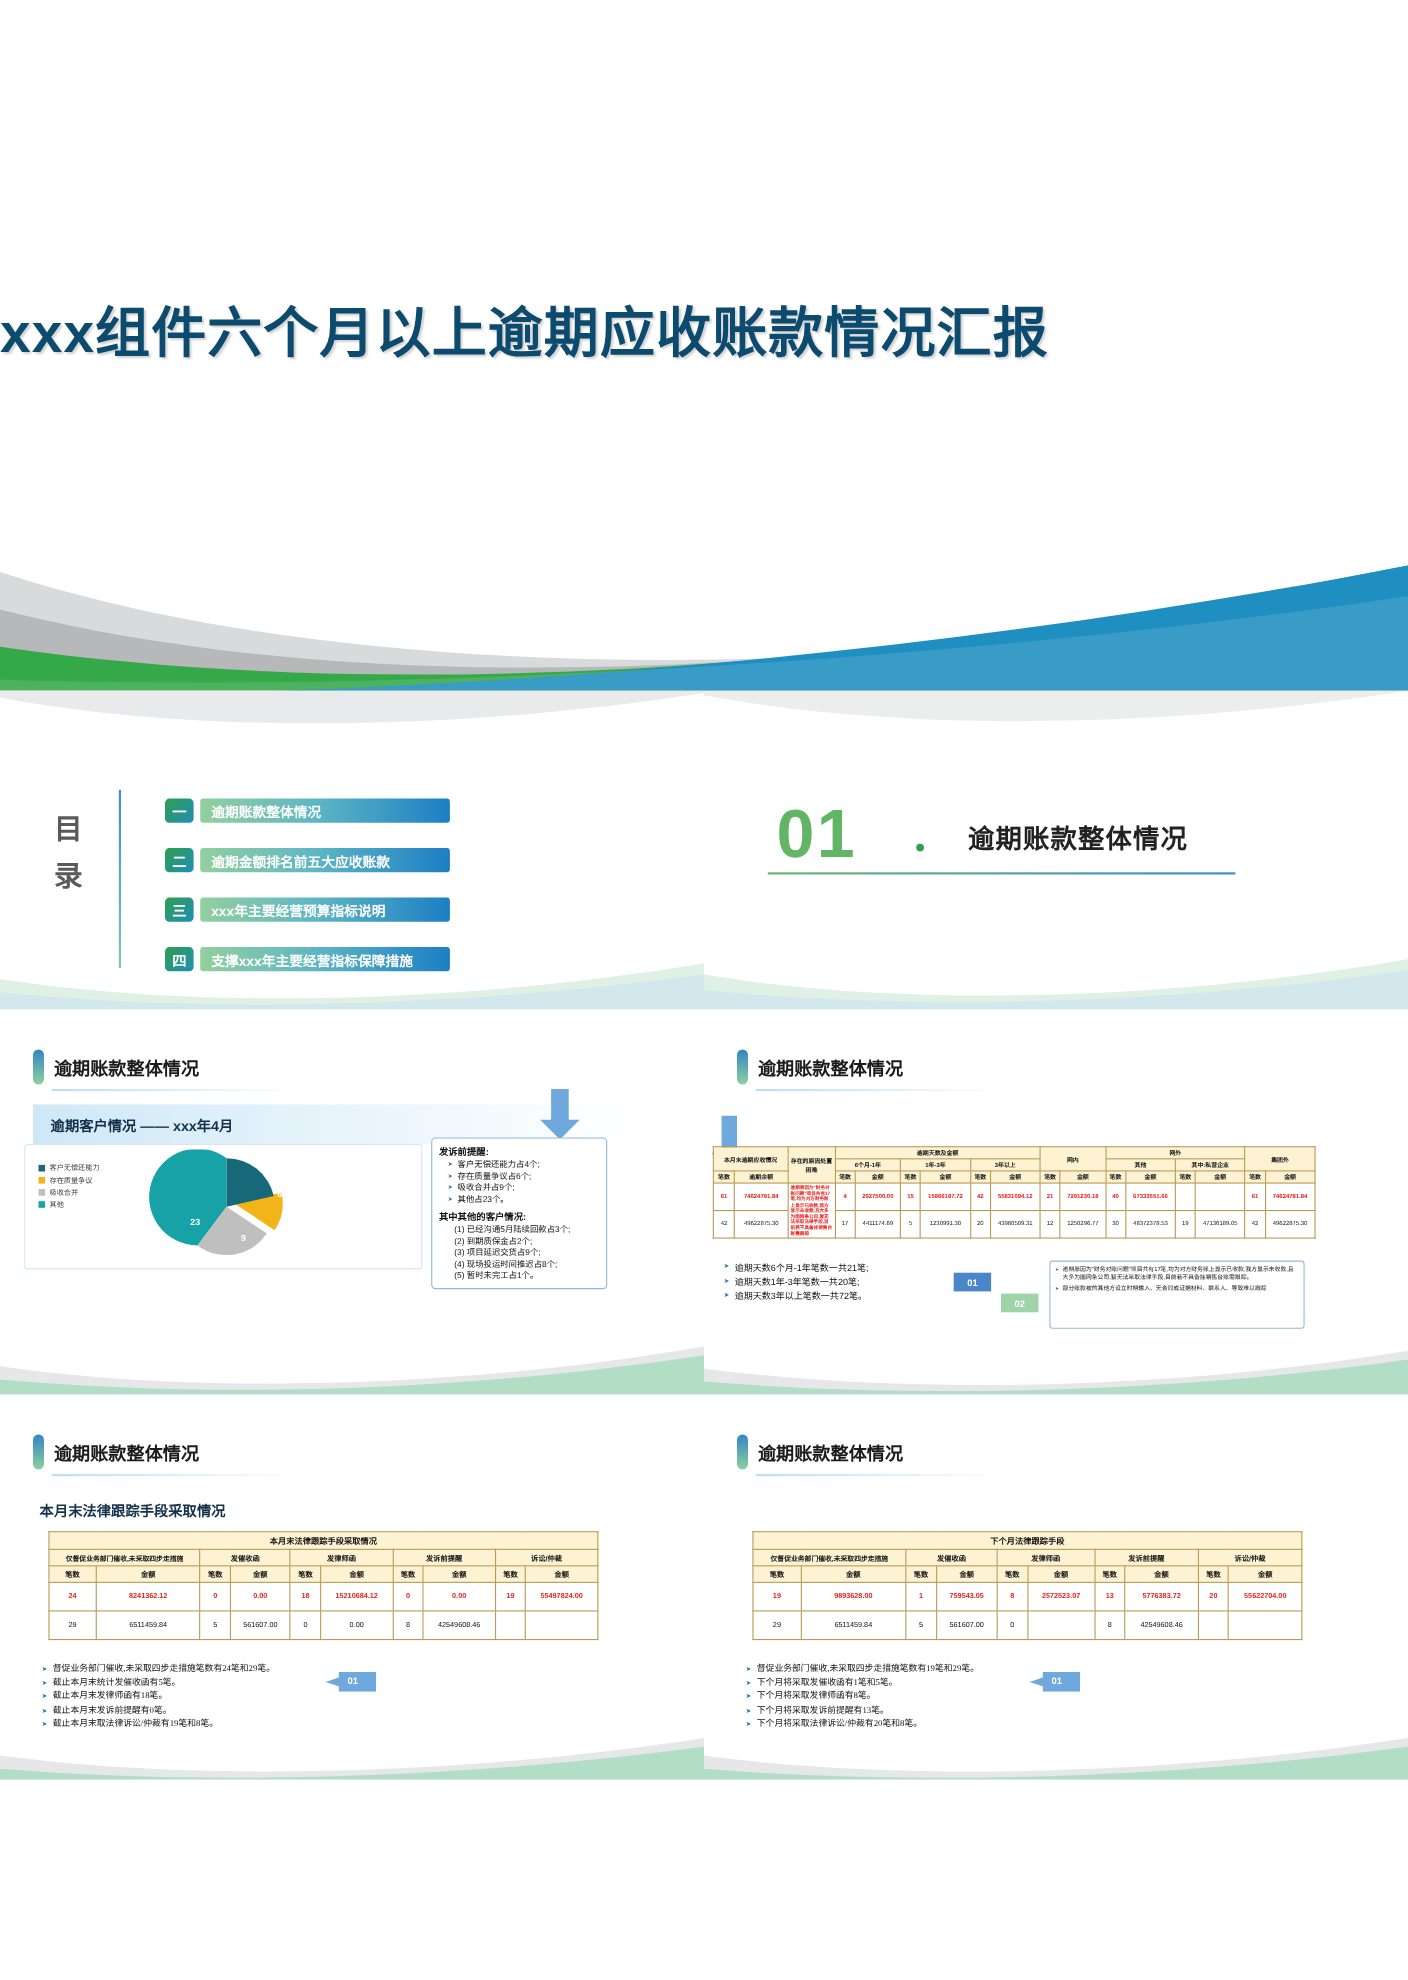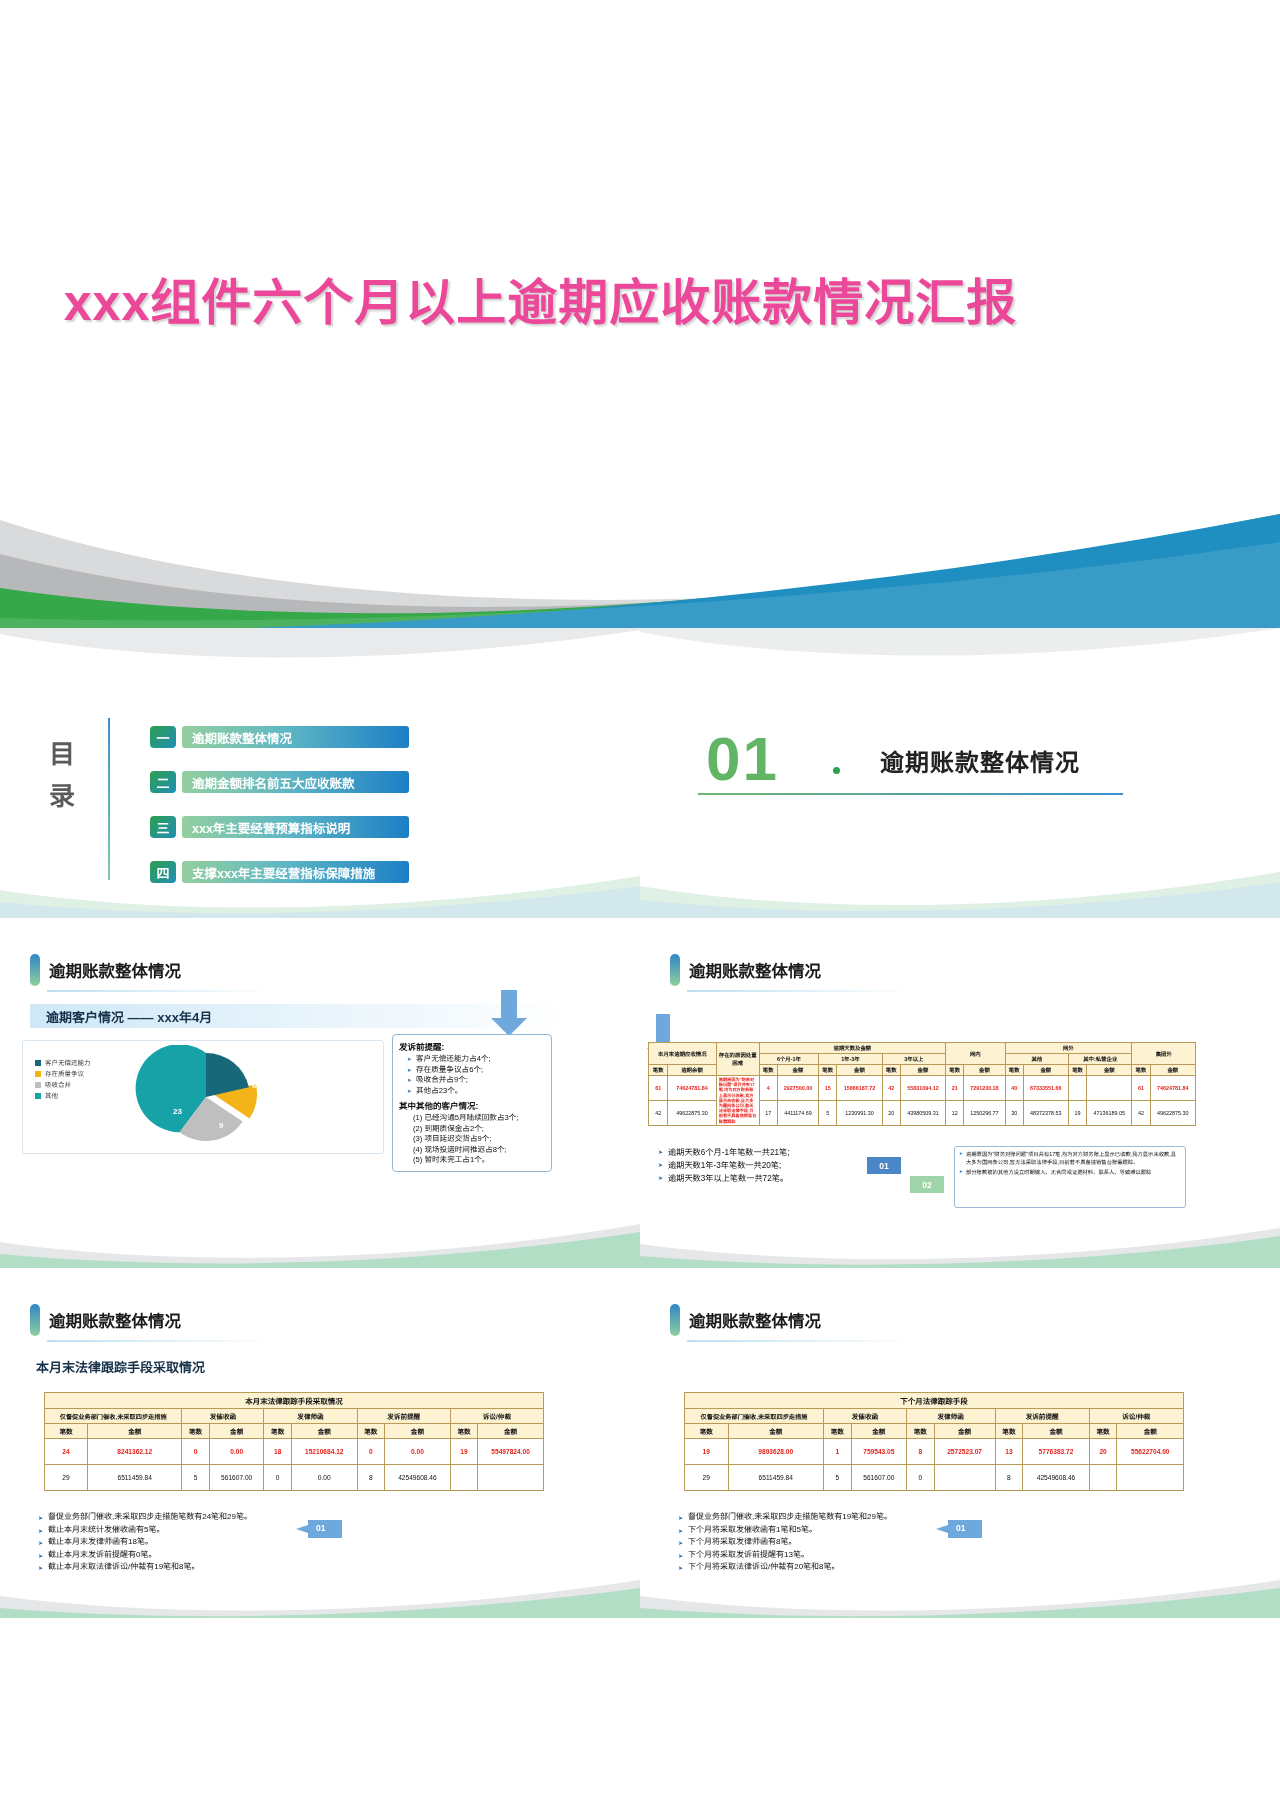--- a/index.html
+++ b/index.html
@@ -6,22 +6,22 @@
   body{width:1280px;height:1800px;font-family:"Liberation Sans","DejaVu Sans",sans-serif;color:#333;overflow:hidden;position:relative;}
 
   .deck{position:relative;width:1280px;height:1800px;}
 
   
   .slide{position:absolute;background:#fff;overflow:hidden;}
 
   
   #slide1{left:0;top:0;width:1280px;height:628px;}
   #slide1 .title{
-    position:absolute;left:0;top:228px;width:1081px;text-align:center;
-    font-size:50px;font-weight:bold;color:#ec4899;letter-spacing:1px;
+    position:absolute;left:0;top:228px;width:1081px;
+    font-size:50px;font-weight:bold;color:#0c4a6e;letter-spacing:1px;
     text-shadow:2px 2px 2px rgba(0,0,0,.18);
   }
   #slide1 .subtitle{
     position:absolute;left:0;top:437px;width:1280px;text-align:center;
     font-size:27px;color:#808080;
   }
   .wave-wrap{position:absolute;left:0;bottom:0;width:1280px;height:160px;}
 
   
   #slide2{left:0;top:628px;width:640px;height:290px;}
@@ -56,21 +56,21 @@
   #slide3 .underline{position:absolute;left:58px;top:165px;width:425px;height:2px;
     background:linear-gradient(90deg,#6cb86f,#3d8fd0);}
 
   
   .c-slide-head{position:absolute;left:30px;top:36px;display:flex;align-items:center;}
   .head-pill{width:10px;height:32px;border-radius:5px;
     background:linear-gradient(#2f86c5,#8fcf9c);margin-right:9px;}
   .head-text{font-size:16.5px;font-weight:bold;color:#1b1b1b;}
   .head-rule{position:absolute;left:47px;top:72px;width:225px;height:2px;
     background:linear-gradient(90deg,#bcdff0,#ffffff);}
-  .sub-banner{position:absolute;left:30px;top:86px;width:540px;height:24px;
+  .sub-banner{position:absolute;left:30px;top:86px;width:540px;height:36px;
     background:linear-gradient(90deg,#cfe8f7 0%,#ffffff 100%);display:flex;align-items:center;}
   .sub-banner span{padding-left:16px;font-size:13px;font-weight:bold;color:#16314a;}
 
   .topwave{position:absolute;left:0;top:0;width:640px;height:44px;}
   .botwave{position:absolute;left:0;bottom:0;width:640px;height:62px;}
 
   
   #slide4{left:0;top:918px;width:640px;height:350px;}
   .pie-card{position:absolute;left:22px;top:122px;width:360px;height:112px;
     border:1px solid #d9e6ef;border-radius:3px;background:#fff;}
@@ -112,21 +112,21 @@
   
   #slide6{left:0;top:1268px;width:640px;height:350px;}
   #slide7{left:640px;top:1268px;width:640px;height:350px;}
 
   table.lt{position:absolute;border-collapse:collapse;font-size:6.6px;color:#111;}
   table.lt th,table.lt td{border:1px solid #b99a57;padding:2px 2px;text-align:center;vertical-align:middle;}
   table.lt th{background:#fdf3d3;font-weight:bold;}
   table.lt td{background:#fff;}
   .lt-title{background:#fdf3d3;font-weight:bold;font-size:7.5px;}
 
-  .bul2{position:absolute;font-size:8px;line-height:12.5px;color:#111;}
+  .bul2{position:absolute;font-size:8px;line-height:12.5px;color:#111;font-family:Liberation Serif, serif;}
   .bul2 div{position:relative;padding-left:10px;}
   .bul2 div:before{content:"\27A4";position:absolute;left:0;top:1px;font-size:6px;color:#2a6fb0;}
   .arrow-left{position:absolute;width:46px;height:18px;}
 </style>
 </head>
 <body>
 
 <div class="deck">
 
   <section class="slide" id="slide1">

